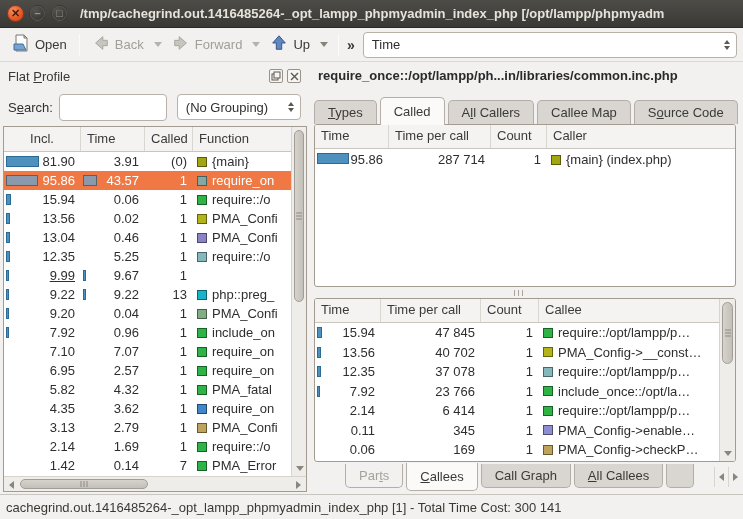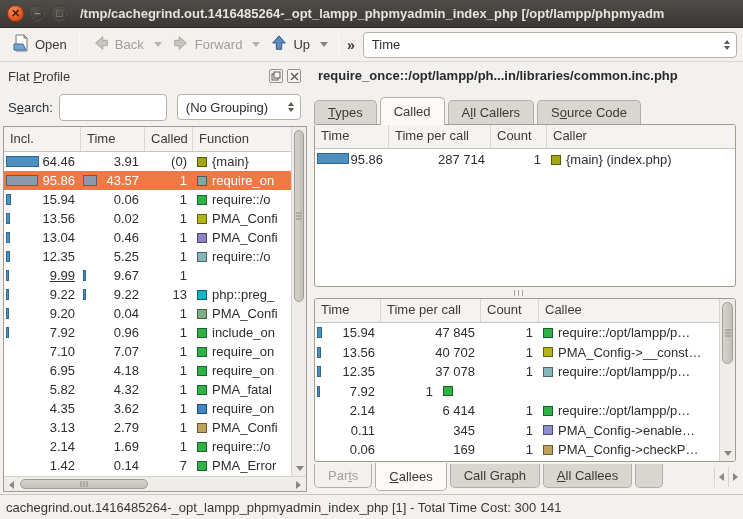--- a/index.html
+++ b/index.html
@@ -78,21 +78,21 @@
   
   .fn-title { position:absolute; left:318px; top:68px; width:420px; height:20px; font-weight:bold; color:#2a2a2a; white-space:nowrap; overflow:hidden; }
   .tabbar { position:absolute; display:flex; align-items:flex-end; }
   .tabbar.top { left:314px; top:97px; height:27px; }
   .tab { height:24px; line-height:23px; padding:0 13px; background:#d9d5d0; border:1px solid #b3aea7; border-bottom:none;
     border-radius:5px 5px 0 0; margin-right:3px; color:#3c3a36; white-space:nowrap; }
   .tab.active { background:#fbfaf9; height:28px; line-height:28px; margin-bottom:-1px; z-index:3; position:relative; }
   .tabbar.bottom { left:314px; top:464px; height:29px; align-items:flex-start; }
   .tabbar.bottom .tab { border:1px solid #b3aea7; border-top:none; border-radius:0 0 5px 5px; }
   .tabbar.bottom .tab.active { margin-top:-1px; height:28px; }
-  .tab.disabled { background:transparent; border-color:transparent; color:#a6a29b; }
+  .tab.disabled { background:transparent; border-color:transparent; color:#a6a29b;margin-left:31px; }
   .tabscroll { position:absolute; right:2px; top:467px; display:flex; gap:1px; }
   .tabscroll .sbtn { width:13px; height:20px; display:flex; align-items:center; justify-content:center; border-left:1px solid #d8d4ce; }
 
   .dframe { position:absolute; left:314px; width:422px; background:#ffffff; border:1px solid #a39b8f; border-radius:3px; overflow:hidden; }
   .dframe.callers { top:124px; height:163px; z-index:2; }
   .dframe.callees { top:298px; height:164px; }
   .dheader { height:24px; background:#f4f3f1; border-bottom:1px solid #c9c5bf; display:flex; }
   .drow { display:flex; height:21px; align-items:center; white-space:nowrap; }
   .callees .drow { height:19.5px; }
   .dvscroll { position:absolute; top:0; right:0; bottom:0; width:16px; background:#efedea; border-left:1px solid #d7d3cd; }
@@ -196,30 +196,30 @@
       <span>(No Grouping)</span>
       <span class="spin">
           <i class="up"></i>
           <i class="dn"></i>
         </span>
     </div>
   </div>
 
   <div class="left-frame">
     <div class="lheader">
-      <div class="hcell" style="width:77px; text-align:left;">Incl.</div>
+      <div class="hcell" style="width:77px; text-align:center;">Incl.</div>
       <div class="hcell" style="width:64px;">Time</div>
       <div class="hcell" style="width:48px;">Called</div>
       <div class="hcell" style="flex:1; border-right:none;">Function</div>
     </div>
     <div class="rows" id="flat-rows">
         <div class="frow">
           <div class="cell num" style="width: 77px;">
             <i class="bar" style="width: 33px;"></i>
-            <span>64.46</span>
+            <span>81.90</span>
           </div>
           <div class="cell num" style="width: 64px;">
             <span>3.91</span>
           </div>
           <div class="cell num" style="width: 48px;">
             <span>(0)</span>
           </div>
           <div class="cell fname" style="flex: 1 1 0%;">
             <i class="sq" style="background: rgb(162, 166, 19);"></i>
             <span>{main}</span>
@@ -381,21 +381,21 @@
           <div class="cell fname" style="flex: 1 1 0%;">
             <i class="sq" style="background: rgb(47, 179, 71);"></i>
             <span>require_on</span>
           </div>
         </div>
         <div class="frow">
           <div class="cell num" style="width: 77px;">
             <span>6.95</span>
           </div>
           <div class="cell num" style="width: 64px;">
-            <span>4.18</span>
+            <span>2.57</span>
           </div>
           <div class="cell num" style="width: 48px;">
             <span>1</span>
           </div>
           <div class="cell fname" style="flex: 1 1 0%;">
             <i class="sq" style="background: rgb(47, 179, 71);"></i>
             <span>require_on</span>
           </div>
         </div>
         <div class="frow">
@@ -500,20 +500,21 @@
         </div>
     </div>
   </div>
 
   <div class="fn-title">require_once::/opt/lampp/ph...in/libraries/common.inc.php</div>
 
   <div class="tabbar top" id="top-tabs">
       <span class="tab"><span class="accel">T</span>ypes</span>
       <span class="tab active">Called</span>
       <span class="tab">A<span class="accel">l</span>l Callers</span>
+      <span class="tab">Callee Map</span>
       <span class="tab">S<span class="accel">o</span>urce Code</span>
     </div>
 
   <div class="dframe callers">
     <div class="dheader">
       <div class="hcell" style="width:74px; padding-top:3px;">Time</div>
       <div class="hcell" style="width:102px; padding-top:3px;">Time per call</div>
       <div class="hcell" style="width:56px; padding-top:3px;">Count</div>
       <div class="hcell" style="flex:1; border-right:none; padding-top:3px;">Caller</div>
     </div>
@@ -597,25 +598,29 @@
           <div class="cell fname" style="flex: 1 1 0%;">
             <i class="sq" style="background: rgb(133, 184, 188);"></i>
             <span>require::/opt/lampp/p…</span>
           </div>
         </div>
         <div class="drow">
           <div class="cell num" style="width: 66px;">
             <i class="bar" style="width: 3px;"></i>
             <span>7.92</span>
           </div>
+          <div class="cell num" style="width: 100px;">
+            <span>23 766</span>
+          </div>
           <div class="cell num" style="width: 58px;">
             <span>1</span>
           </div>
           <div class="cell fname" style="flex: 1 1 0%;">
             <i class="sq" style="background: rgb(47, 179, 71);"></i>
+            <span>include_once::/opt/la…</span>
           </div>
         </div>
         <div class="drow">
           <div class="cell num" style="width: 66px;">
             <span>2.14</span>
           </div>
           <div class="cell num" style="width: 100px;">
             <span>6 414</span>
           </div>
           <div class="cell num" style="width: 58px;">

